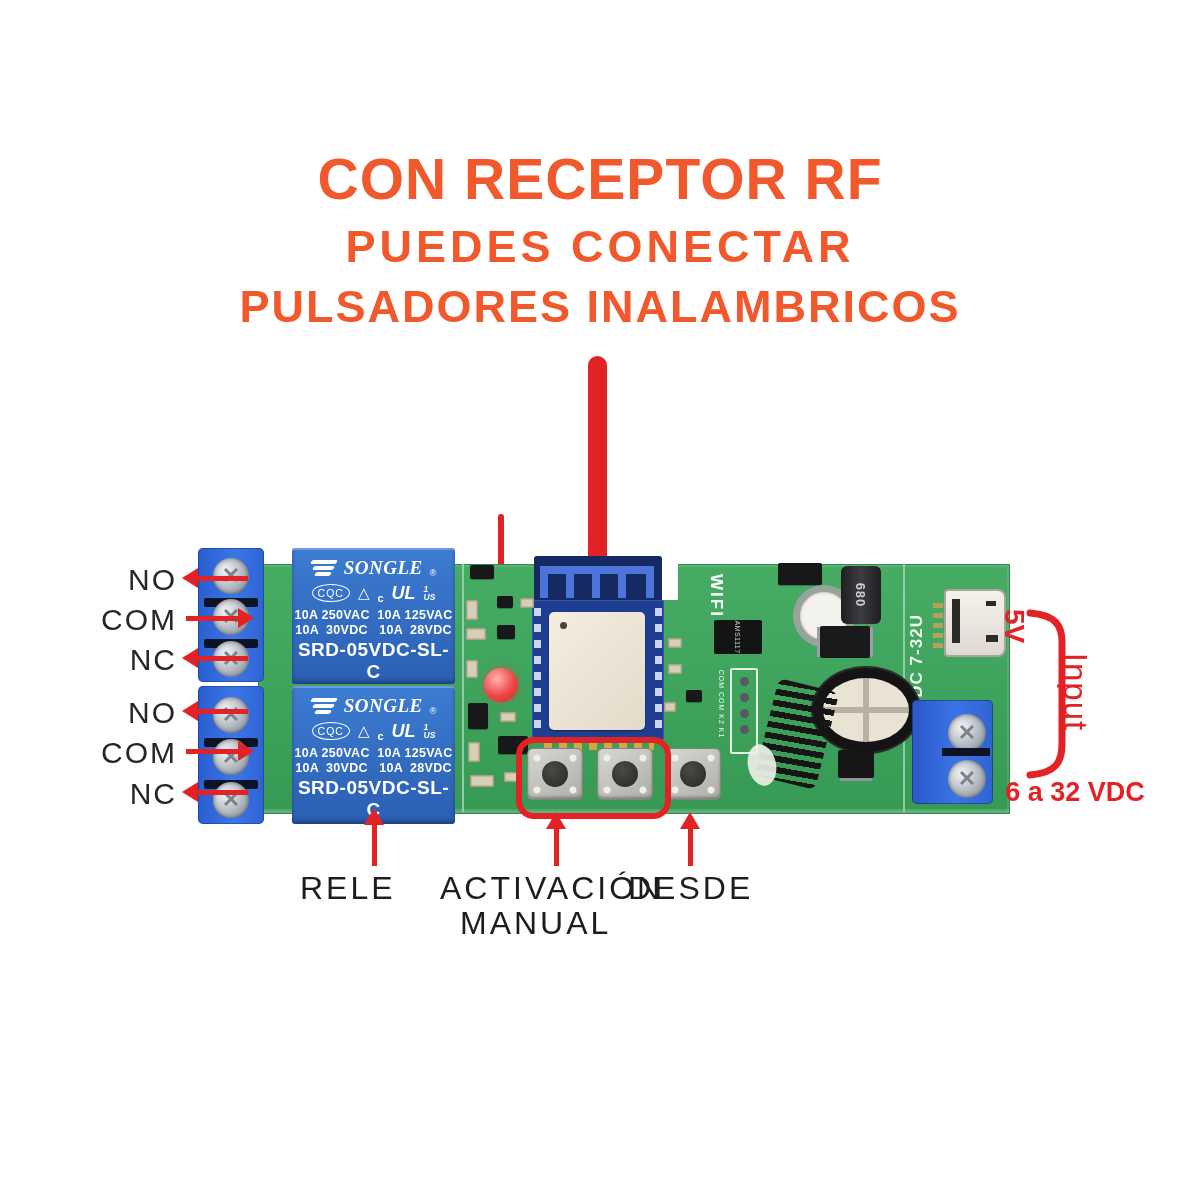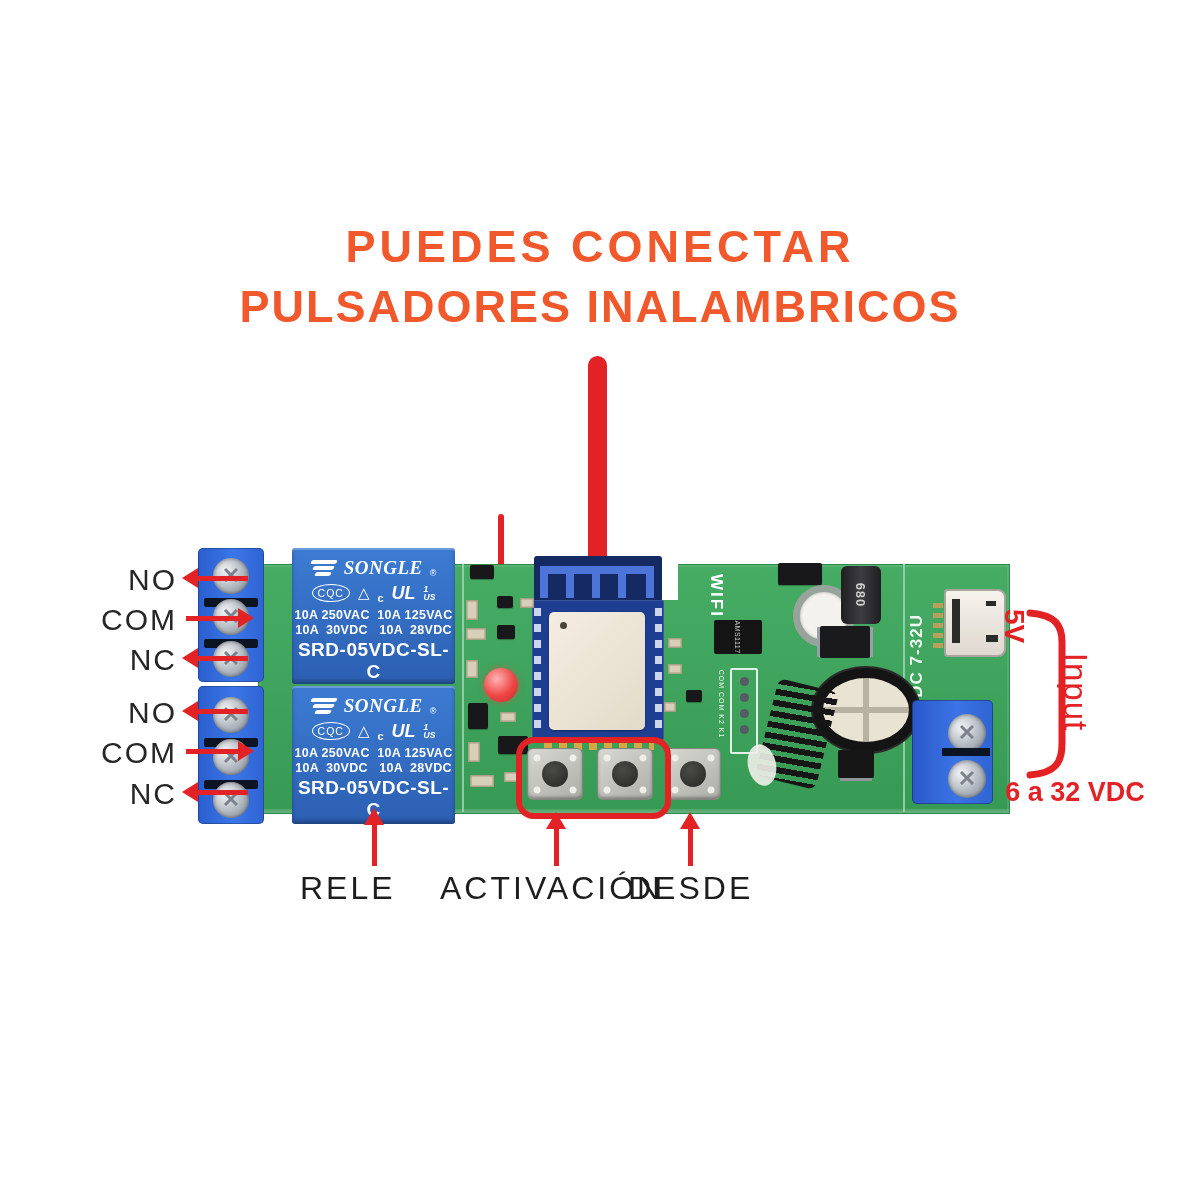--- a/index.html
+++ b/index.html
@@ -139,20 +139,21 @@
   .dcslot{position:absolute;left:30px;top:48px;width:48px;height:8px;background:#0c1322;}
   .bracket-svg{left:1022px;top:606px;}
   
   .blabel{text-align:left;color:#1d1d1d;font-size:32px;letter-spacing:3px;}
 </style>
 </head>
 <body>
 
 <div class="canvas">
 
+  <div class="abs headline" id="title1">CON RECEPTOR RF</div>
   <div class="abs headline" id="title2">PUEDES CONECTAR</div>
   <div class="abs headline" id="title3">PULSADORES INALAMBRICOS</div>
 
 
   <div class="abs red big-arrow-shaft"></div>
   <div class="abs big-arrow-head"></div>
 
   <div class="abs red thin-arrow-shaft"></div>
   <div class="abs thin-arrow-head"></div>
 
@@ -327,14 +328,15 @@
   <div class="abs up-shaft" style="left:372px;top:824px;height:42px;"></div>
   <div class="abs up-head" style="left:364px;top:808px;"></div>
   <div class="abs up-shaft" style="left:554px;top:826px;height:40px;"></div>
   <div class="abs up-head" style="left:546px;top:812px;"></div>
   <div class="abs up-shaft" style="left:688px;top:826px;height:40px;"></div>
   <div class="abs up-head" style="left:680px;top:812px;"></div>
 
   <div class="abs blabel" style="left:300px;top:870px;width:150px;">RELE</div>
   <div class="abs blabel" style="left:440px;top:870px;width:205px;">ACTIVACIÓN</div>
   <div class="abs blabel" style="left:628px;top:870px;width:130px;">DESDE</div>
+  <div class="abs blabel" style="left:460px;top:905px;width:165px;">MANUAL</div>
 
 </div>
 
 </body></html>

